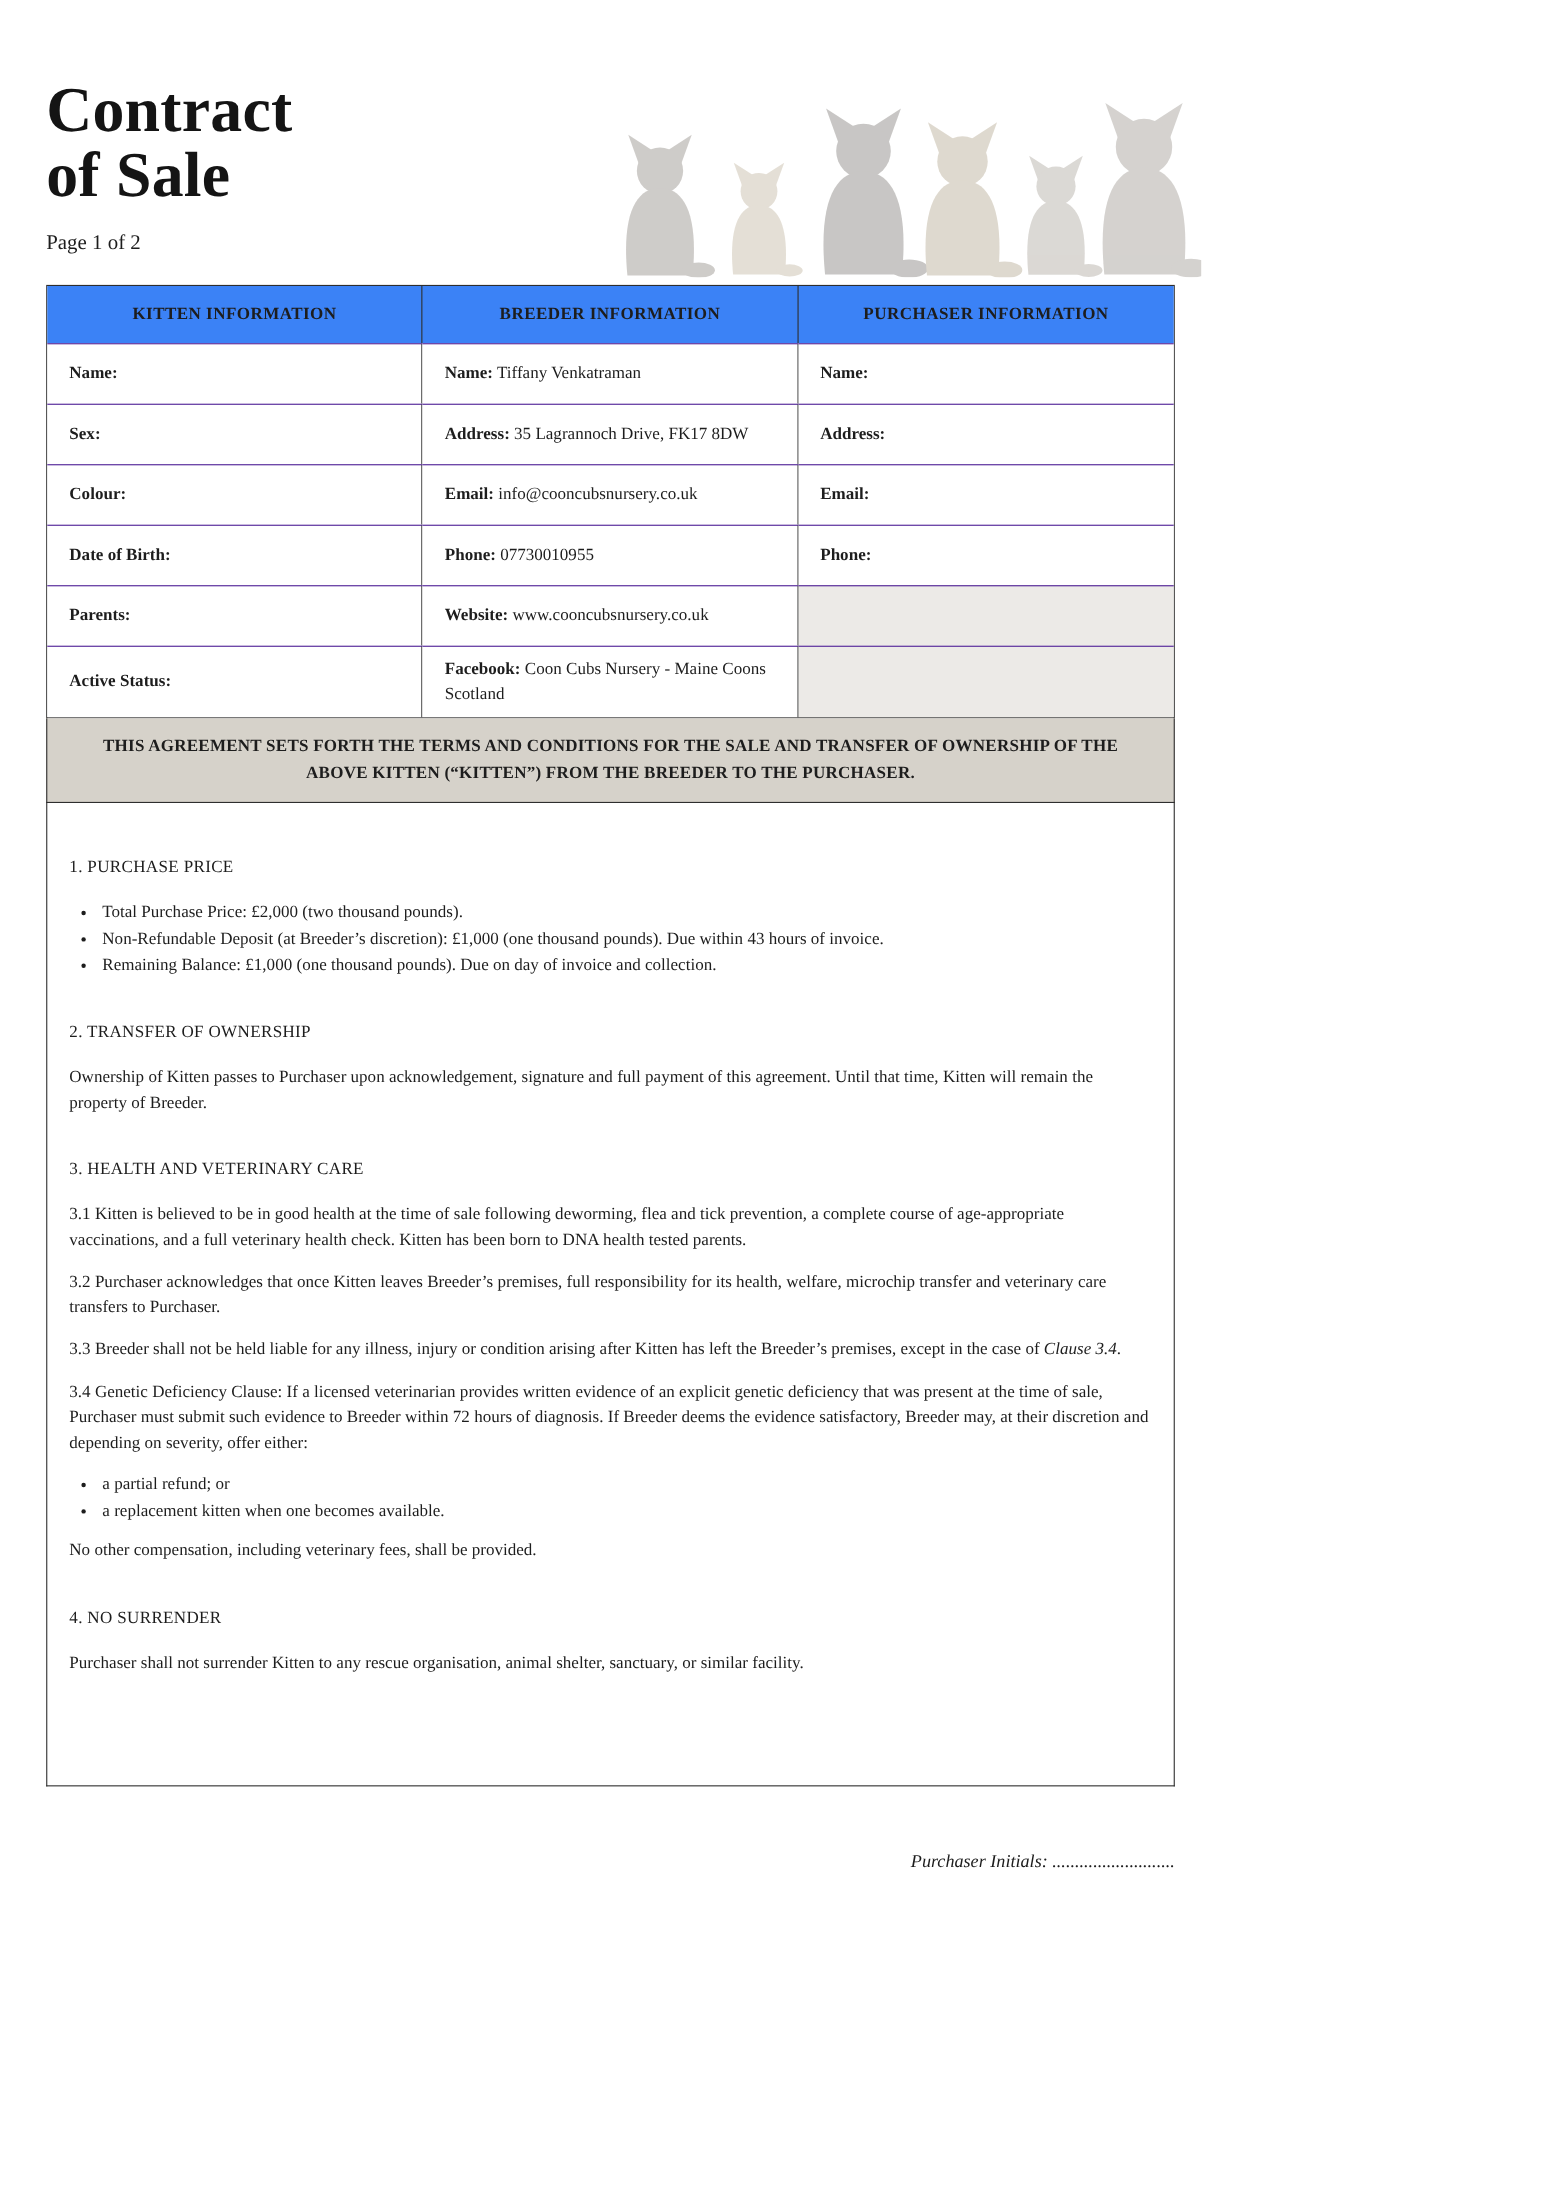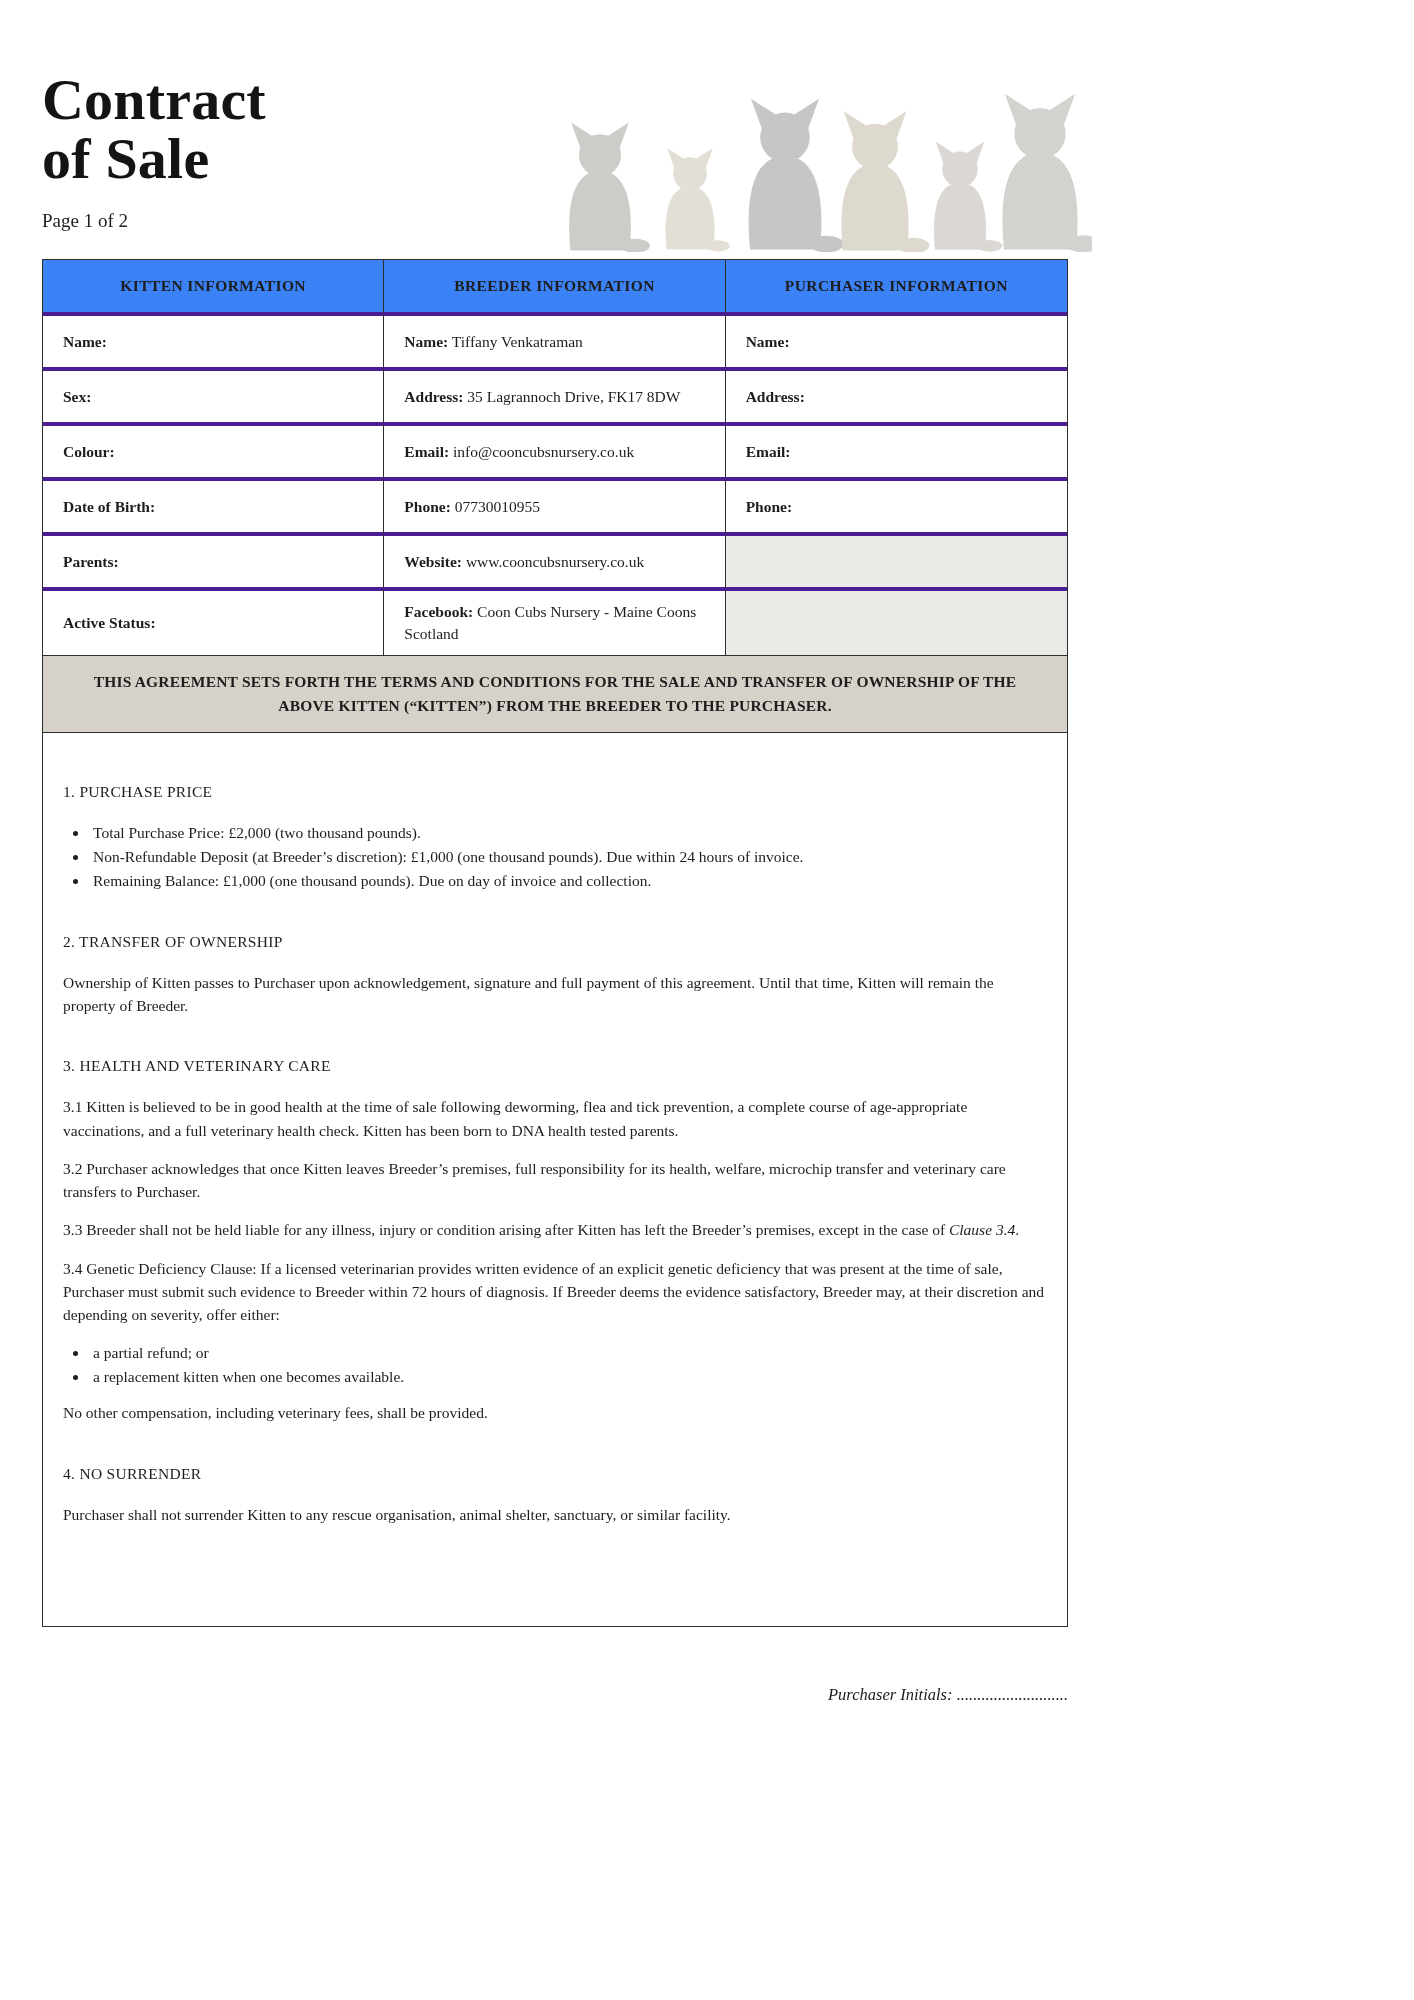--- a/index.html
+++ b/index.html
@@ -19,21 +19,21 @@
 
   
   .cats { position:absolute; left:540px; top:52px; width:552px; height:200px; opacity:0.42; }
 
   
   .info-table { margin-top:27px; border:1px solid #2e2e2e; }
   .thead { display:grid; grid-template-columns:1fr 1fr 1fr; background:#3b82f6; }
   .th { padding:17px 10px; text-align:center; font-weight:700; font-size:15.5px; letter-spacing:0.4px; border-right:1px solid #2e2e2e; }
   .th:last-child { border-right:none; }
   .trow { display:grid; grid-template-columns:1fr 1fr 1fr; }
-  .td { border-top:4px solid #4c1d95; border-right:1px solid #2e2e2e; padding:10px 20px; min-height:55px; display:flex; align-items:center; font-size:15.5px; line-height:1.4; background:#fff; }
+  .td { border-top:1px solid #4c1d95; border-right:1px solid #2e2e2e; padding:10px 20px; min-height:55px; display:flex; align-items:center; font-size:15.5px; line-height:1.4; background:#fff; }
   .td:last-child { border-right:none; }
   .td.shaded { background:#eceae7; }
   .td .lbl { font-weight:700; }
 
   
   .banner { border:1px solid #2e2e2e; border-top:none; background:#d6d2ca; padding:14px 45px; text-align:center; font-weight:700; font-size:15.5px; line-height:1.55; letter-spacing:0.2px; }
 
   
   .terms { border:1px solid #2e2e2e; border-top:none; padding:50px 20px 60px 20px; background:#fff; }
   .section { margin-bottom:40px; }
@@ -151,21 +151,21 @@
         </div>
     </div>
 
     <div class="banner">THIS AGREEMENT SETS FORTH THE TERMS AND CONDITIONS FOR THE SALE AND TRANSFER OF OWNERSHIP OF THE ABOVE KITTEN (“KITTEN”) FROM THE BREEDER TO THE PURCHASER.</div>
 
     <div class="terms">
         <div class="section">
           <div class="sec-heading">1. PURCHASE PRICE</div>
           <ul class="bullets">
             <li><span>Total Purchase Price: </span><span class="b">£2,000</span><span> (two thousand pounds).</span></li>
-            <li><span>Non-Refundable Deposit (at Breeder’s discretion): </span><span class="b">£1,000</span><span> (one thousand pounds). Due within 24 hours of invoice.</span></li>
+            <li><span>Non-Refundable Deposit (at Breeder’s discretion): </span><span class="b">£1,000</span><span> (one thousand pounds). Due within 43 hours of invoice.</span></li>
             <li><span>Remaining Balance: </span><span class="b">£1,000</span><span> (one thousand pounds). Due on day of invoice and collection.</span></li>
           </ul>
         </div>
         <div class="section">
           <div class="sec-heading">2. TRANSFER OF OWNERSHIP</div>
           <p><span>Ownership of Kitten passes to Purchaser upon acknowledgement, signature and full payment of this agreement. Until that time, Kitten will remain the property of Breeder.</span></p>
         </div>
         <div class="section">
           <div class="sec-heading">3. HEALTH AND VETERINARY CARE</div>
           <p><span class="b">3.1</span><span> Kitten is believed to be in good health at the time of sale following deworming, flea and tick prevention, a complete course of age-appropriate vaccinations, and a full veterinary health check. Kitten has been born to DNA health tested parents.</span></p>

